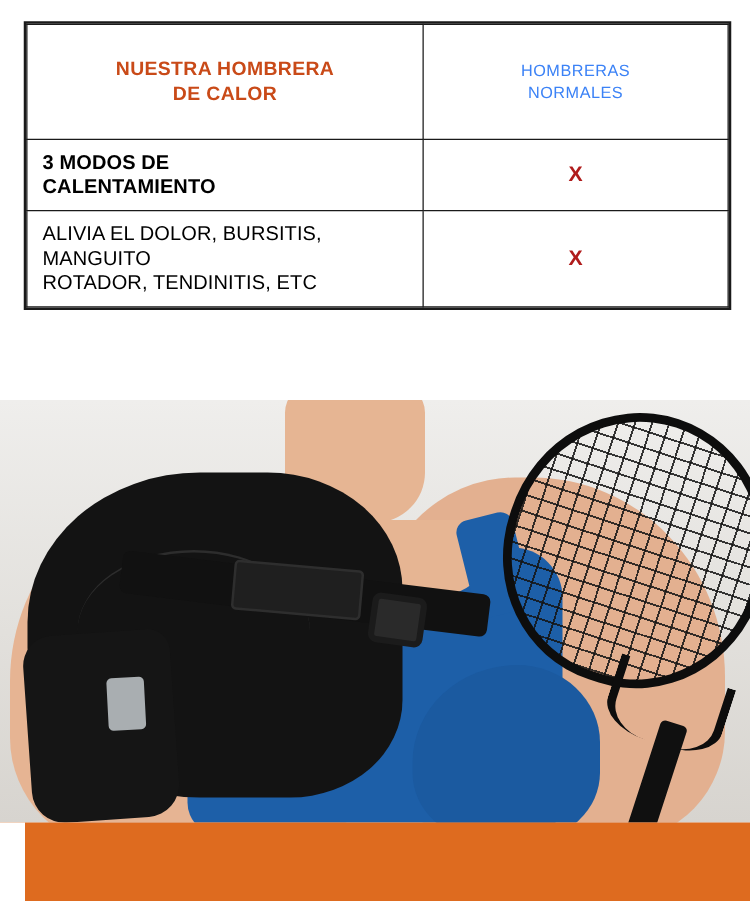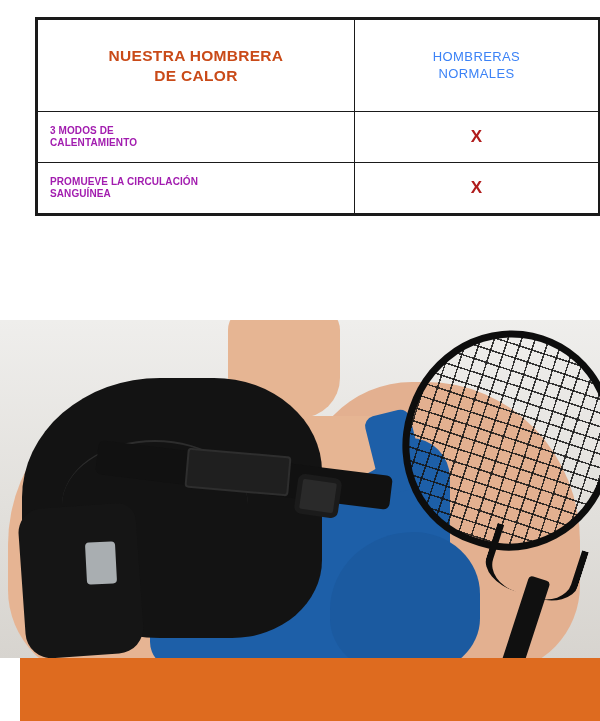--- a/index.html
+++ b/index.html
@@ -11,21 +11,21 @@
   }
   .page {
     position: relative;
     width: 600px; height: 721px;
     background: #ffffff;
   }
 
   
   .table-wrap {
     position: absolute;
-    left: 35px; top: 17px;
+    left: 19px; top: 17px;
     width: 566px;
     background: #ffffff;
     border: 2px solid #1a1a1a;
     z-index: 5;
   }
   table.compare {
     width: 100%;
     border-collapse: collapse;
     table-layout: fixed;
   }
@@ -53,22 +53,22 @@
     color: #3b82f6;
     font-weight: normal;
     font-size: 13px;
     letter-spacing: 0.4px;
     line-height: 1.3;
     text-transform: uppercase;
   }
 
   table.compare tbody td.feat {
     padding: 9px 12px;
-    color: #a21caf;
-    font-size: 10px;
+    color: #000000;
+    font-size: 16px;
     line-height: 1.2;
     text-transform: uppercase;
     height: 51px;
   }
   table.compare tbody tr.bold td.feat { font-weight: bold; letter-spacing: 0.1px; }
   table.compare tbody tr.light td.feat { font-weight: normal; letter-spacing: 0.1px; }
 
   table.compare tbody td.mark {
     text-align: center;
     color: #b01c1c;
@@ -288,24 +288,24 @@
         </tr>
       </thead>
       <tbody>
         <tr class="bold">
           <td class="feat">
             <div>3 MODOS DE</div>
             <div>CALENTAMIENTO</div>
           </td>
           <td class="mark">X</td>
         </tr>
-        <tr class="bold">
+        <tr class="light">
           <td class="feat">
-            <div>PROMUEVE LA CIRCULACIÓN</div>
-            <div>SANGUÍNEA</div>
+            <div>ALIVIA EL DOLOR, BURSITIS, MANGUITO</div>
+            <div>ROTADOR, TENDINITIS, ETC</div>
           </td>
           <td class="mark">X</td>
         </tr>
       </tbody>
     </table>
   </div>
 
   <div class="photo">
     <div class="bg-wall"></div>
     <div class="shoulder-left"></div>

